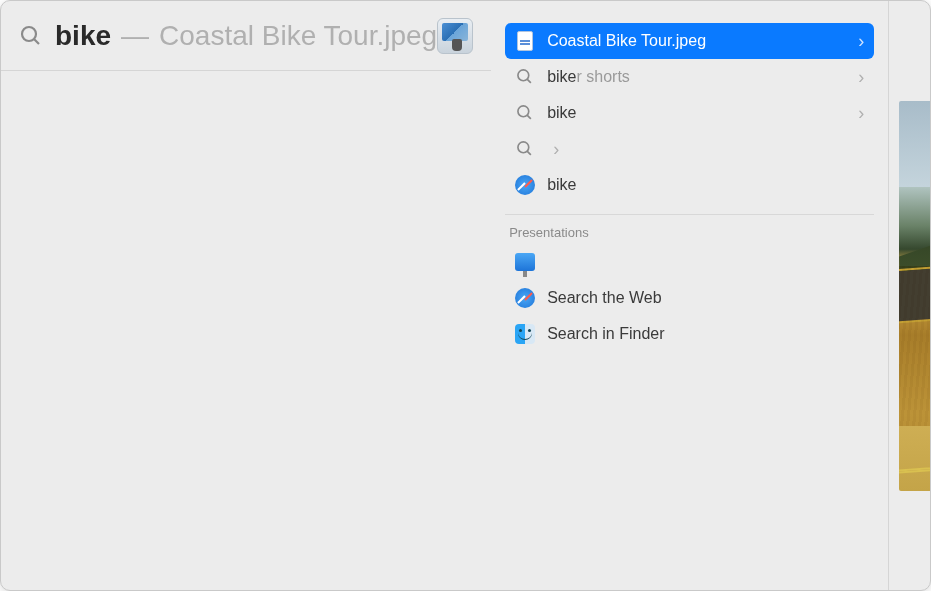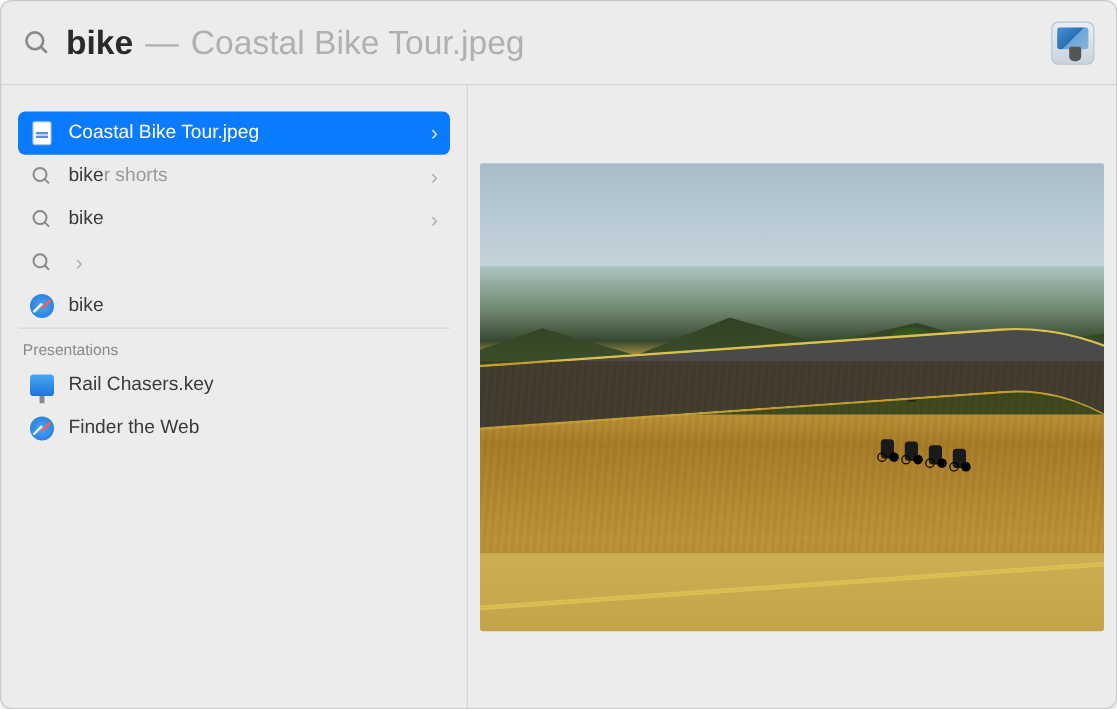--- a/index.html
+++ b/index.html
@@ -1,17 +1,17 @@
 <!DOCTYPE html>
 <html><head>
 <meta charset="utf-8">
 <style>
 * { margin:0; padding:0; box-sizing:border-box; font-family:-apple-system,BlinkMacSystemFont,"Helvetica Neue",sans-serif; -webkit-font-smoothing:antialiased; }
 body { background:#fff; }
-.window { width:931px; height:591px; background:#ececec; border:1px solid #c9c9c9; border-radius:10px; overflow:hidden; display:flex; flex-direction:column; box-shadow:0 2px 10px rgba(0,0,0,.15); }
+.window { width:931px; height:591px; background:#ececec; border:1px solid #c9c9c9; border-radius:10px; overflow:hidden; display:flex; flex-direction:row; box-shadow:0 2px 10px rgba(0,0,0,.15); }
 .header { height:70px; display:flex; align-items:center; padding:0 18px; border-bottom:1px solid #d5d5d5; }
 .search-icon { width:24px; height:24px; margin-right:12px; color:#8a8a8a; flex-shrink:0; }
 .search-text { display:flex; align-items:baseline; font-size:28px; flex-grow:1; min-width:0; overflow:hidden; white-space:nowrap; }
 .query { font-weight:600; color:#2a2a2a; }
 .dash { color:#b0b0b0; margin:0 10px; font-weight:300; }
 .completion { color:#b0b0b0; font-weight:400; }
 .app-icon { width:36px; height:36px; margin-left:auto; flex-shrink:0; background:linear-gradient(#e9eef3,#c9d3dc); border-radius:6px; position:relative; border:1px solid #b9c3cc; }
 .app-icon::before { content:""; position:absolute; left:4px; top:4px; right:4px; height:18px; background:linear-gradient(135deg,#4a8fd4,#2a6fb4 50%,#6aa5d9 50%,#8ab5d9); border-radius:2px; }
 .app-icon::after { content:""; position:absolute; left:14px; bottom:2px; width:10px; height:12px; background:#555; border-radius:2px 2px 4px 4px; }
 .body { flex:1; display:flex; min-height:0; }
@@ -19,21 +19,21 @@
 .preview { flex:1; display:flex; align-items:center; justify-content:center; padding:40px 10px; }
 .row { height:36px; display:flex; align-items:center; padding:0 10px; border-radius:6px; font-size:16px; color:#3a3a3a; cursor:pointer; }
 .row.selected { background:#0a7aff; color:#fff; }
 .row.selected .chev { color:#cfe3ff; }
 .ricon { width:20px; height:20px; margin-right:12px; flex-shrink:0; display:flex; align-items:center; justify-content:center; }
 .ricon svg { width:20px; height:20px; }
 .rlabel { flex:1; white-space:nowrap; overflow:hidden; text-overflow:ellipsis; }
 .rlabel .hl { color:inherit; }
 .rlabel .rest { color:#9a9a9a; }
 .chev { font-size:18px; color:#b0b0b0; margin-left:6px; }
-.section-label { font-size:13px; color:#8a8a8a; padding:10px 4px 4px; border-top:1px solid #d8d8d8; margin-top:0; }
+.section-label { font-size:13px; color:#8a8a8a; padding:10px 4px 4px; border-top:1px solid #d8d8d8; margin-top:11px; }
 .section-label:first-of-type { }
 
 .file-doc { background:#fff; border:1px solid #b0c4de; border-radius:2px; width:16px; height:20px; position:relative; }
 .file-doc::after{ content:""; position:absolute; left:2px; top:11px; right:2px; height:2px; background:#5a8fd9; box-shadow:0 -3px 0 #5a8fd9; }
 .keynote { width:20px; height:18px; background:linear-gradient(#4aa7f5,#1d74d8); border-radius:3px; position:relative; }
 .keynote::after{ content:""; position:absolute; left:8px; top:18px; width:4px; height:6px; background:#888; }
 .safari { width:20px; height:20px; border-radius:50%; background:radial-gradient(circle at 50% 50%,#4aa7f5,#1d74d8); position:relative; }
 .safari::before{ content:""; position:absolute; left:50%; top:50%; width:2px; height:10px; background:#ff5a4c; transform:translate(-50%,-80%) rotate(45deg); transform-origin:bottom; }
 .safari::after{ content:""; position:absolute; left:50%; top:50%; width:2px; height:10px; background:#fff; transform:translate(-50%,-20%) rotate(45deg); transform-origin:top; }
 .finder { width:20px; height:20px; border-radius:4px; background:linear-gradient(90deg,#2aa5f5 50%,#d8e8f5 50%); position:relative; overflow:hidden; }
@@ -120,28 +120,33 @@
             <span class="safari"></span>
           </span>
         <span class="rlabel"><span class="hl">bike</span><span class="rest"></span></span>
       </div>
 
       <div class="section-label">Presentations</div>
       <div class="row">
         <span class="ricon">
             <span class="keynote"></span>
           </span>
-        <span class="rlabel">Rail Chasers.key</span>
       </div>
 
       <div class="row">
         <span class="ricon">
             <span class="safari"></span>
           </span>
-        <span class="rlabel">Finder the Web</span>
+        <span class="rlabel">Search the Web</span>
+      </div>
+      <div class="row">
+        <span class="ricon">
+            <span class="finder"></span>
+          </span>
+        <span class="rlabel">Search in Finder</span>
       </div>
 
     </div>
 
     <div class="preview">
       <div class="photo">
         <div class="hill"></div>
         <div class="tree"></div>
         <div class="road"></div>
         <div class="grass-top"></div>

